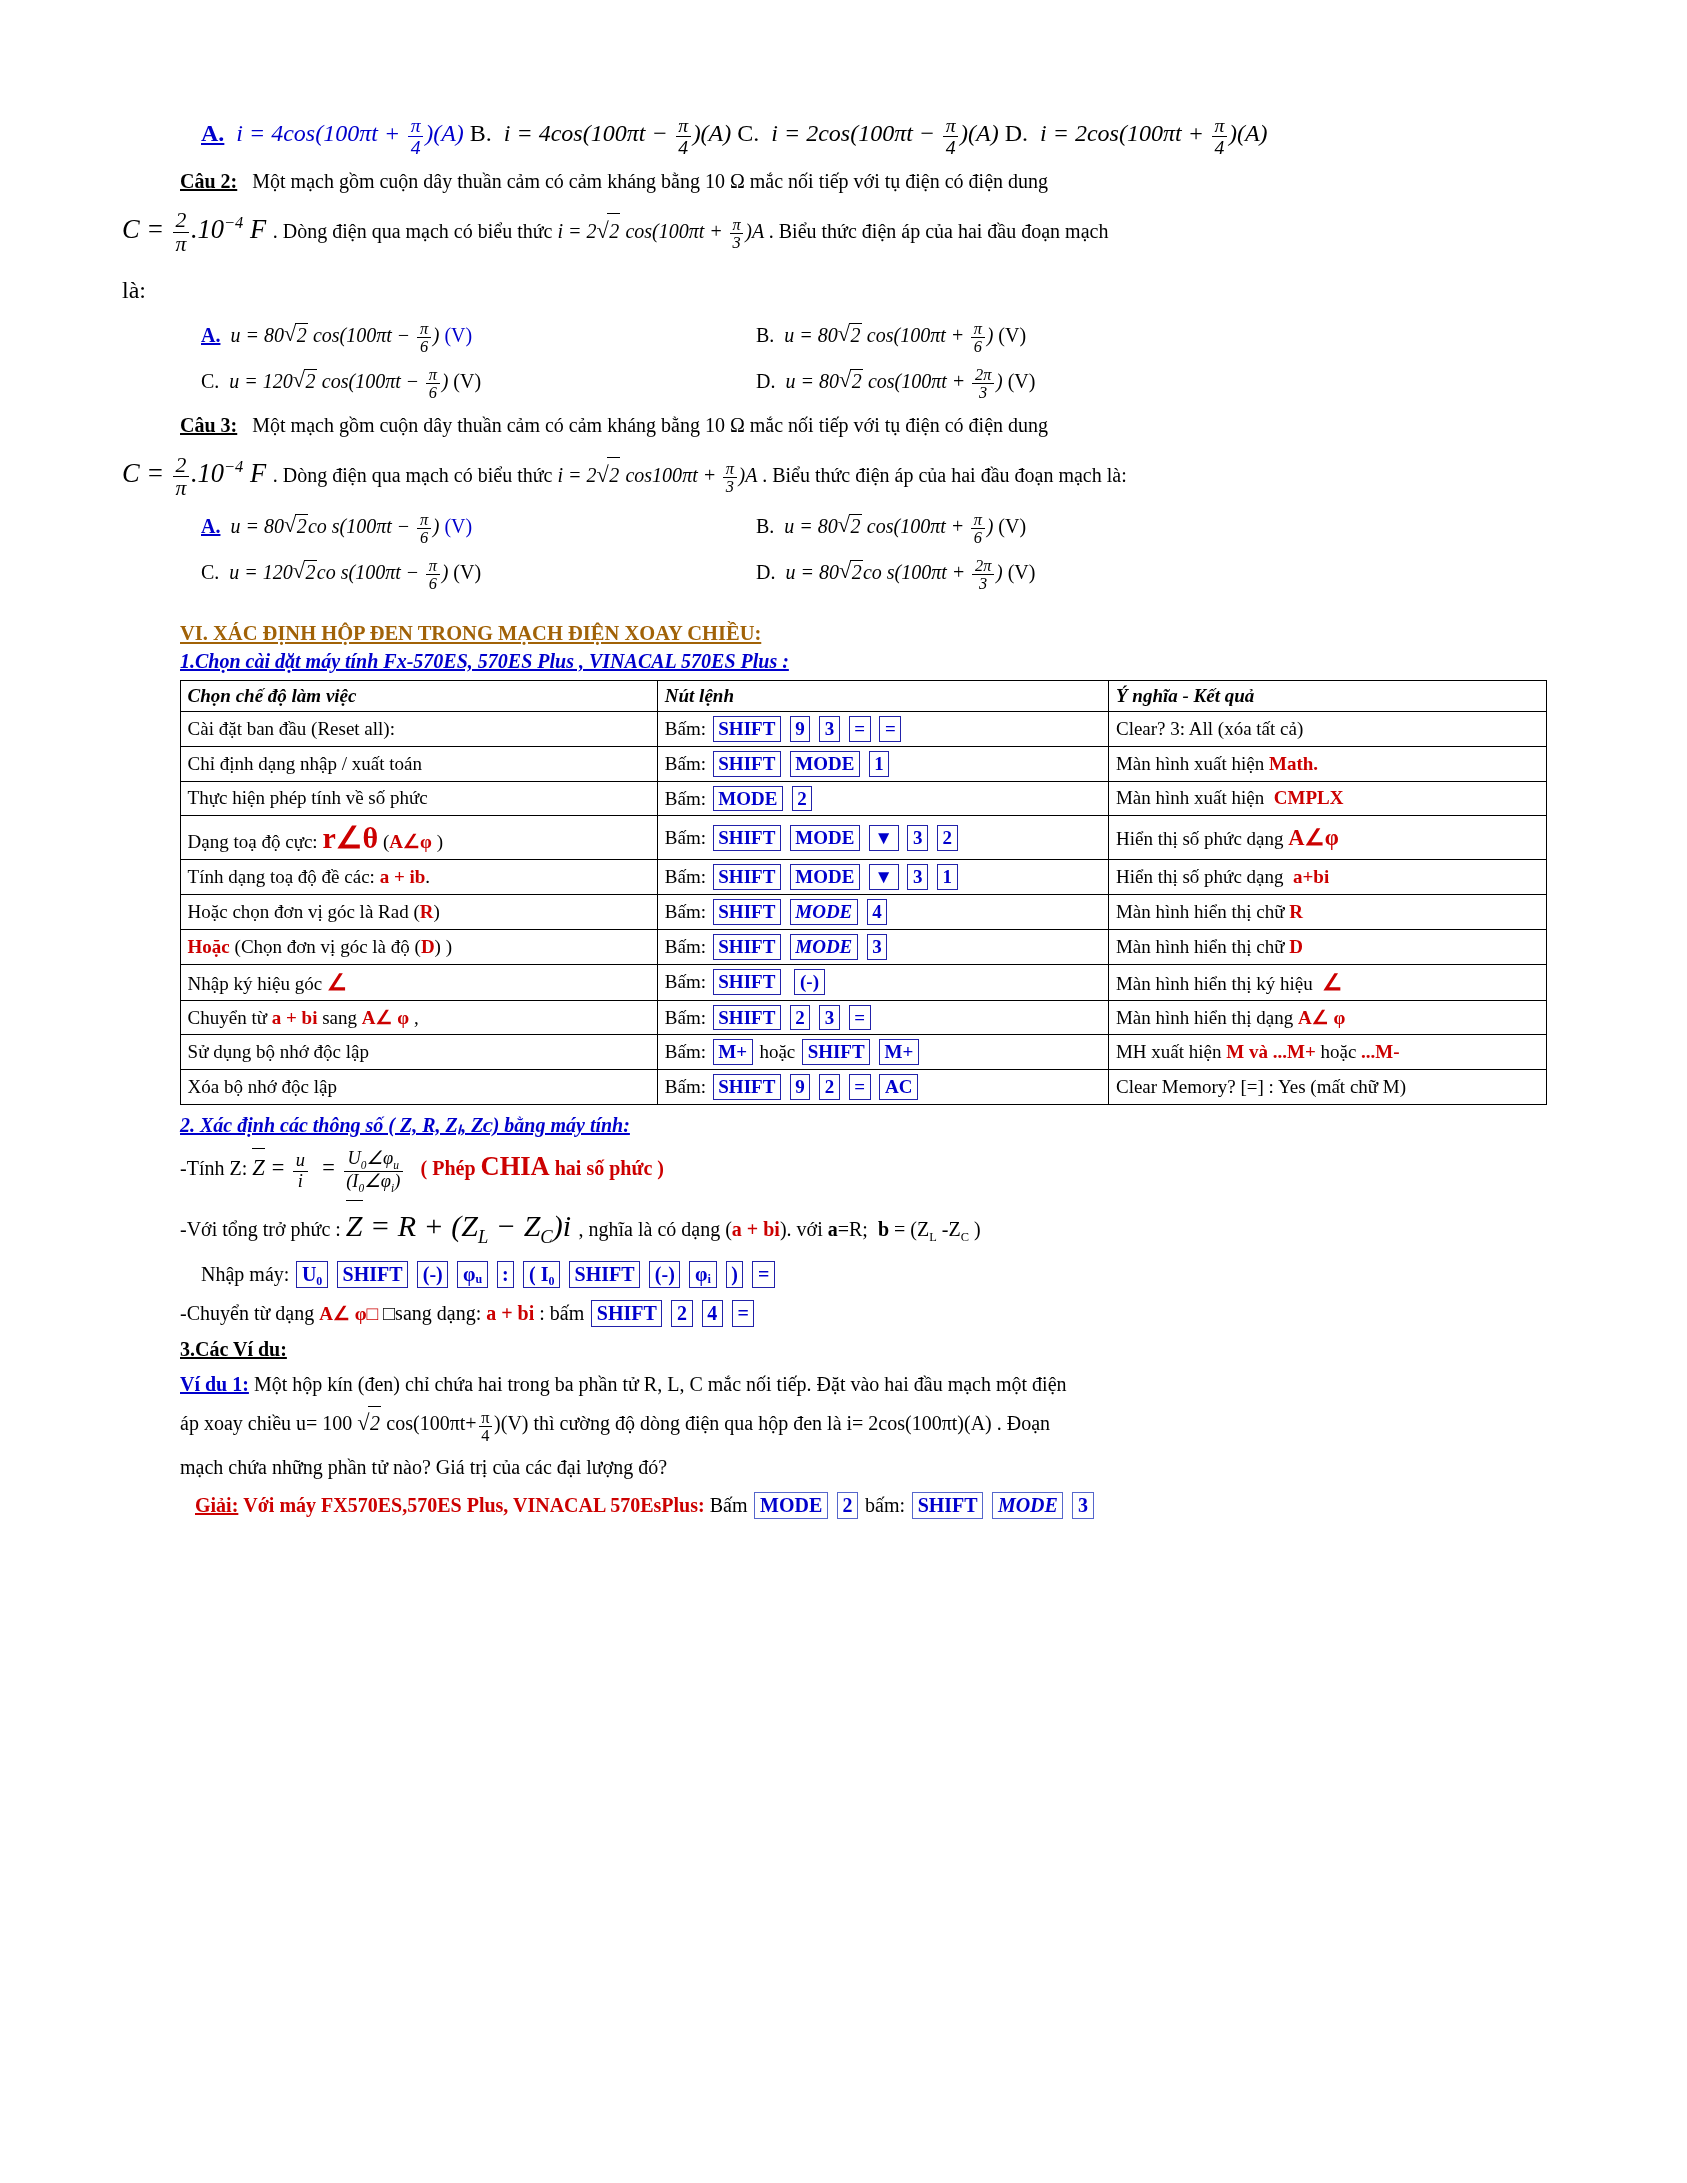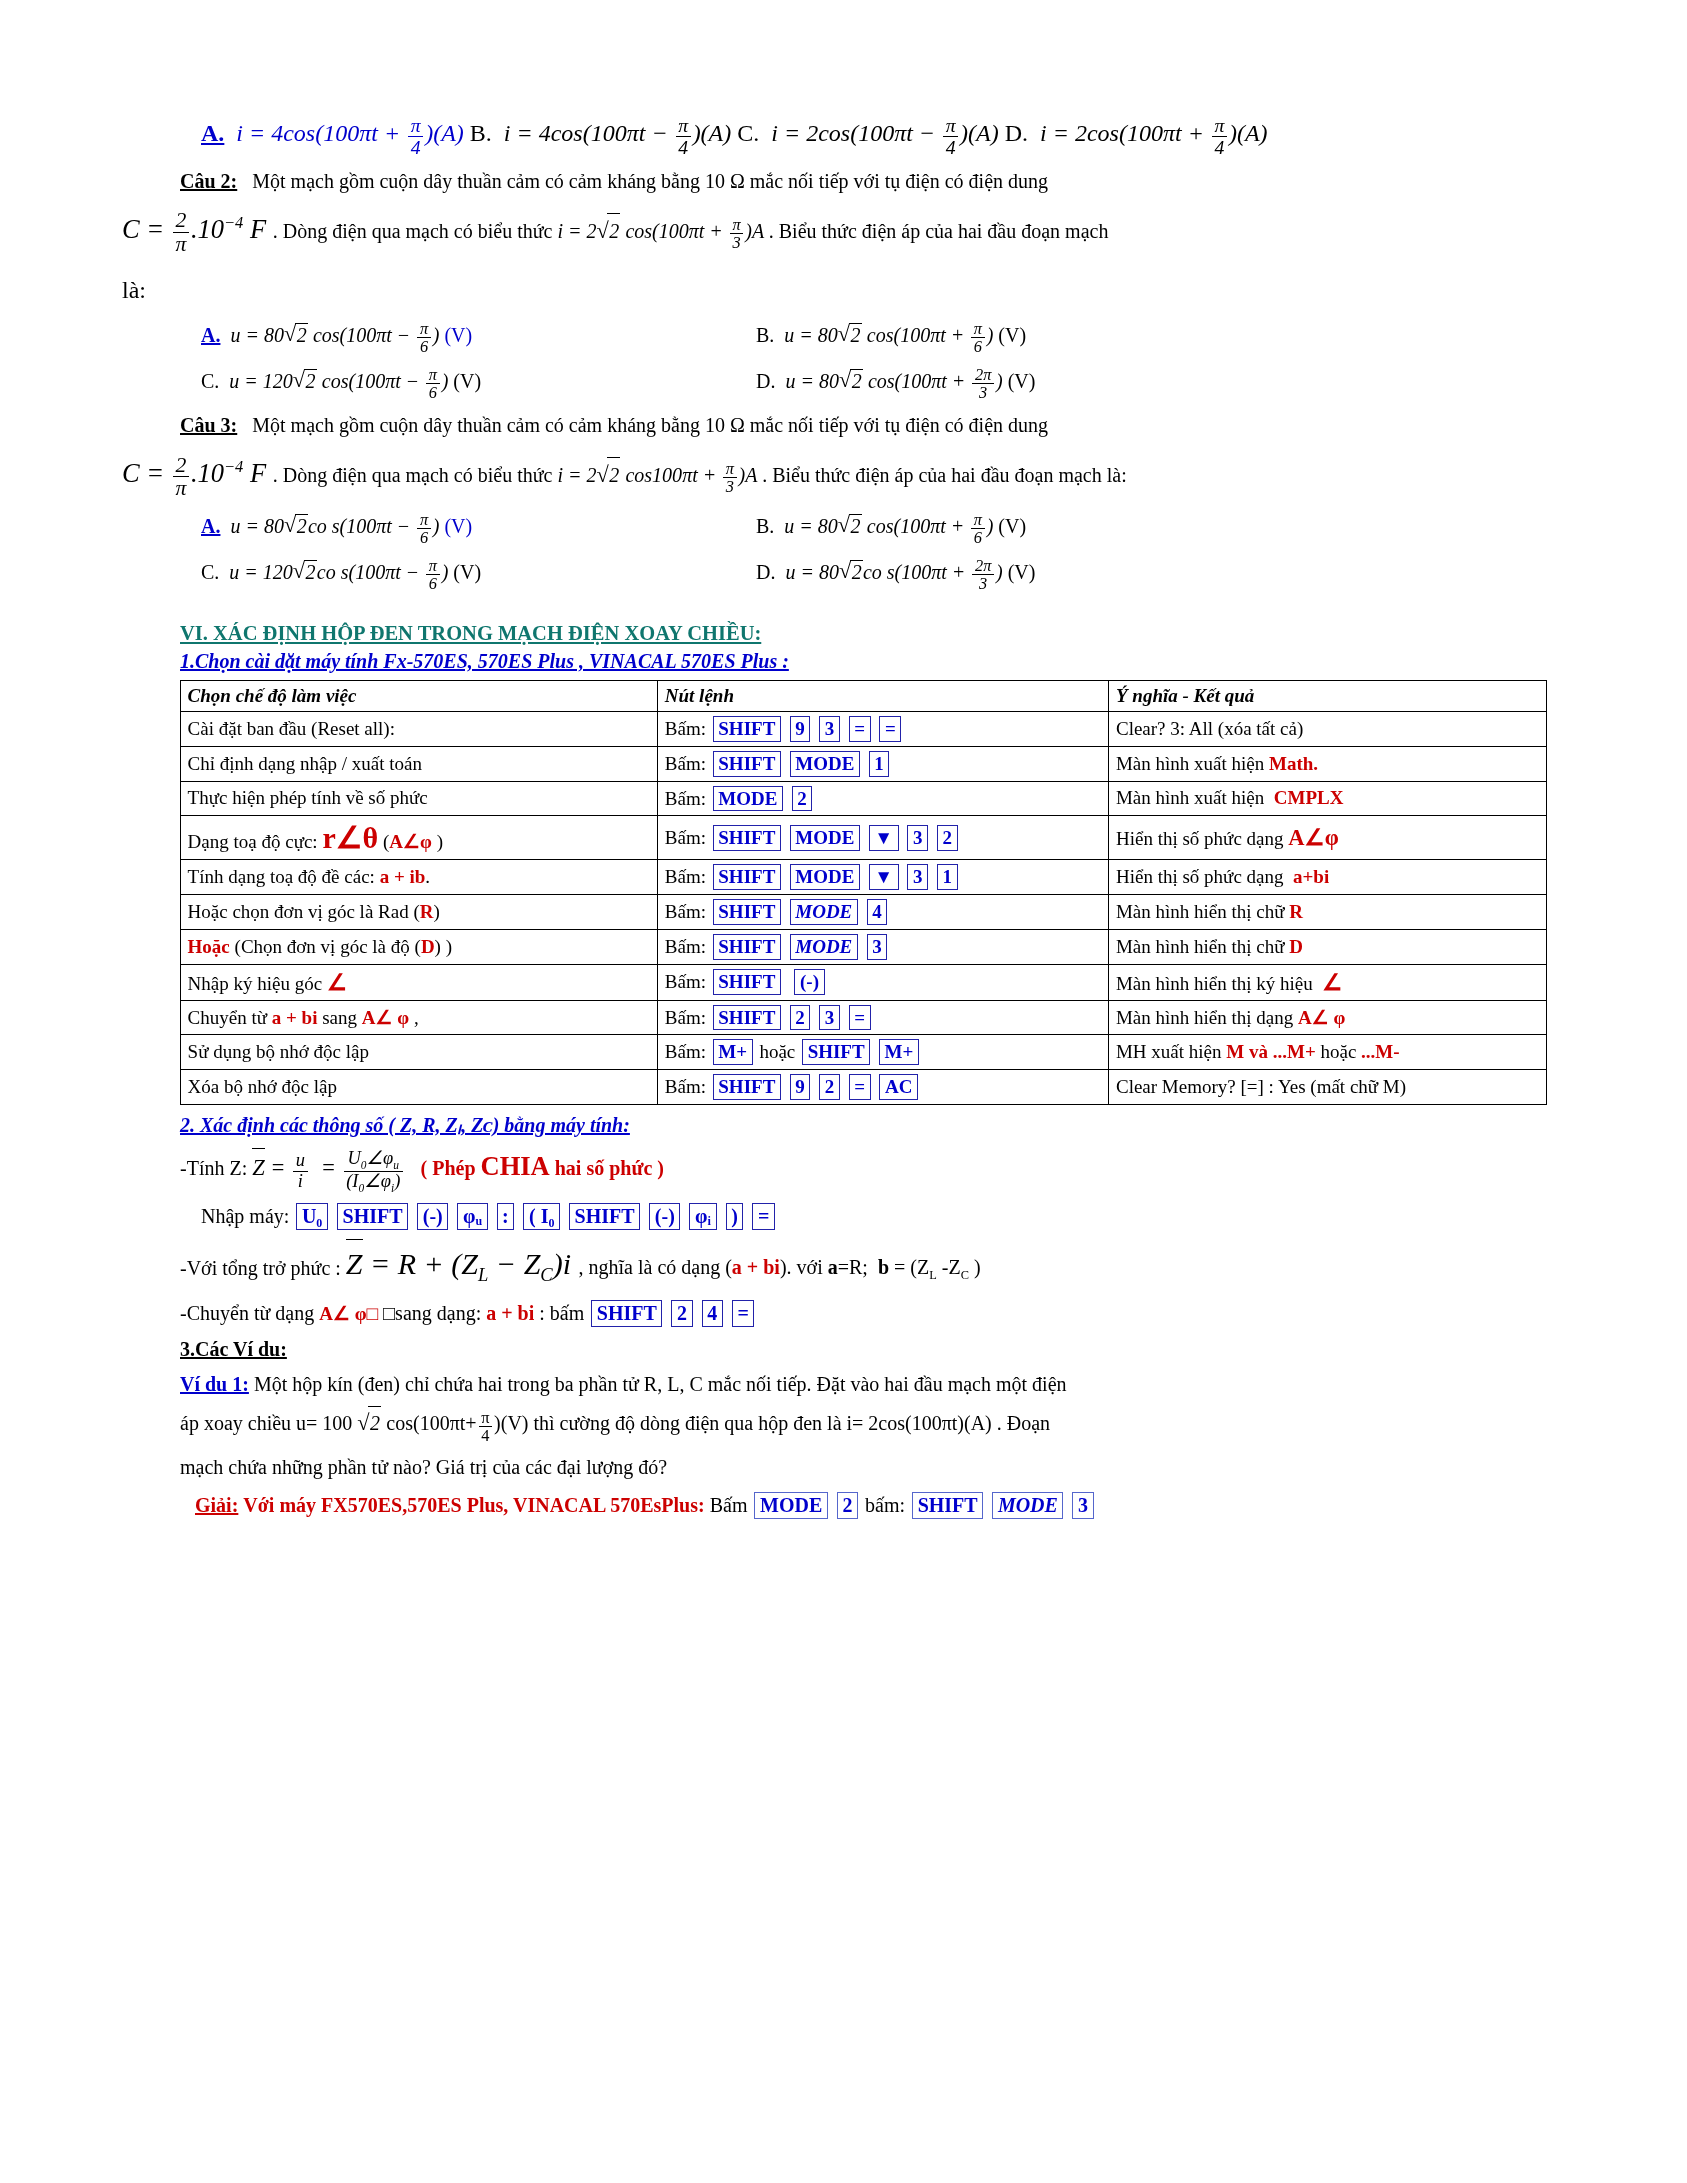--- a/index.html
+++ b/index.html
@@ -58,21 +58,21 @@
   
   .line { font-size:24px; line-height:1.55; margin:16px 0 4px 0; }
   .para { font-size:20px; line-height:1.75; margin:6.6px 0 4px 0; text-align:justify; }
 
   .ansrow { display:flex; font-size:20px; margin:10.6px 0 4px 0; }
   .ansrow > div { flex:0 0 auto; }
   .half { width:423px; }
 
   
   .head-red {
-    color:#0f766e; font-weight:bold; font-size:20.5px;
+    color:#a16207; font-weight:bold; font-size:20.5px;
     text-decoration:underline; margin:30px 0 5.3px 58px;
   }
   .head-blue {
     color:#0000cc; font-weight:bold; font-style:italic; font-size:20px;
     text-decoration:underline; margin:4px 0 6.6px 58px;
   }
 
   
   table.calc {
     border-collapse:collapse;
@@ -428,46 +428,46 @@
 
   <div class="sub-blue">2. Xác định các thông số ( Z, R, Zₗ, Zᴄ)  bằng máy tính:</div>
 
   <div class="body-line" style="margin-left:58px;">
     <span>-Tính Z:</span>
     <span class="it" style="font-size:22.5px;">
       <span class="ovl">Z</span> = <span class="frac"><span class="num">u</span><span class="den">i</span></span>
       &nbsp;= <span class="frac"><span class="num">U<sub class="s">0</sub>∠φ<sub class="s">u</sub></span><span class="den">(I<sub class="s">0</sub>∠φ<sub class="s">i</sub>)</span></span>
     </span>
     &nbsp;&nbsp;<span class="red bd">( Phép <span style="font-size:26.5px;">CHIA</span> hai số phức )</span>
+  </div>
+
+  <div class="body-line">
+    <span>-Với tổng trở phức :</span>
+    <span class="it bigger">
+      <span class="ovl">Z</span> = R + (Z<sub class="s">L</sub> − Z<sub class="s">C</sub>)i
+    </span>
+    <span>, nghĩa là có dạng (<span class="red bd">a + bi</span>). với <span class="bd">a</span>=R; &nbsp;<span class="bd">b</span> = (Z<sub class="s">L</sub> -Z<sub class="s">C</sub> )</span>
   </div>
 
   <div class="body-line" style="margin-left:79px;">
     <span>Nhập máy:</span>
     <span class="key">U₀</span>
     <span class="key">SHIFT</span>
     <span class="key">(-)</span>
     <span class="key">φᵤ</span>
     <span class="key">:</span>
     <span class="key">( I₀</span>
     <span class="key">SHIFT</span>
     <span class="key">(-)</span>
     <span class="key">φᵢ</span>
     <span class="key">)</span>
     <span class="key">=</span>
   </div>
 
   <div class="body-line">
-    <span>-Với tổng trở phức :</span>
-    <span class="it bigger">
-      <span class="ovl">Z</span> = R + (Z<sub class="s">L</sub> − Z<sub class="s">C</sub>)i
-    </span>
-    <span>, nghĩa là có dạng (<span class="red bd">a + bi</span>). với <span class="bd">a</span>=R; &nbsp;<span class="bd">b</span> = (Z<sub class="s">L</sub> -Z<sub class="s">C</sub> )</span>
-  </div>
-
-  <div class="body-line">
     <span>-Chuyển từ dạng</span>
     <span class="red bd" style="font-size:19px;text-align:center;">A∠ φ□</span>
     □<span>sang dạng:</span>
     <span class="red bd">a + bi</span>
     <span>: bấm</span>
     <span class="key">SHIFT</span>
     <span class="key">2</span>
     <span class="key">4</span>
     <span class="key">=</span>
   </div>

